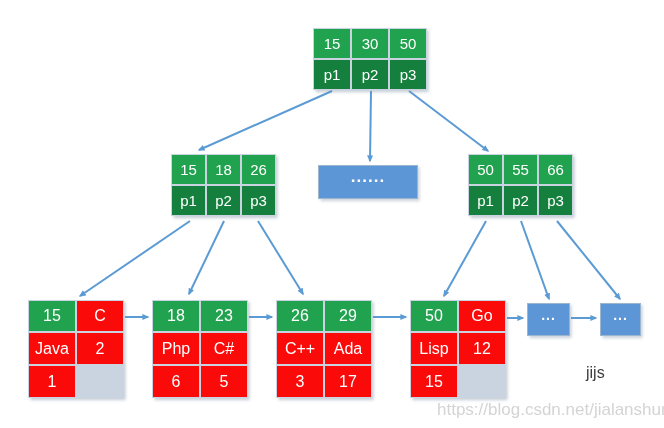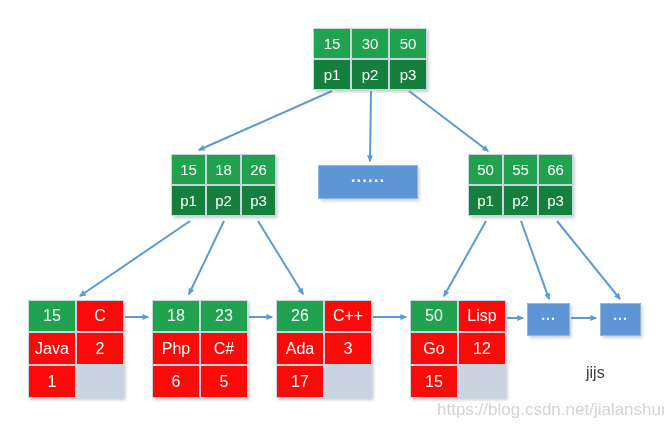--- a/index.html
+++ b/index.html
@@ -154,30 +154,31 @@
     <div class="cell green">18</div>
     <div class="cell green">23</div>
     <div class="cell red">Php</div>
     <div class="cell red">C#</div>
     <div class="cell red">6</div>
     <div class="cell red">5</div>
   </div>
 
   <div class="node leaf" style="left:276px; top:300px;">
     <div class="cell green">26</div>
+    <div class="cell green">29</div>
     <div class="cell red">C++</div>
     <div class="cell red">Ada</div>
     <div class="cell red">3</div>
     <div class="cell red">17</div>
   </div>
 
   <div class="node leaf" style="left:410px; top:300px;">
     <div class="cell green">50</div>
+    <div class="cell red">Go</div>
     <div class="cell red">Lisp</div>
-    <div class="cell red">Go</div>
     <div class="cell red">12</div>
     <div class="cell red">15</div>
   </div>
 
   <div class="ellipsis-box" style="left:527px; top:303px; width:43px; height:33px; font-size:14px;">
     <span>...</span>
   </div>
   <div class="ellipsis-box" style="left:600px; top:303px; width:41px; height:33px; font-size:14px;">
     <span>...</span>
   </div>

